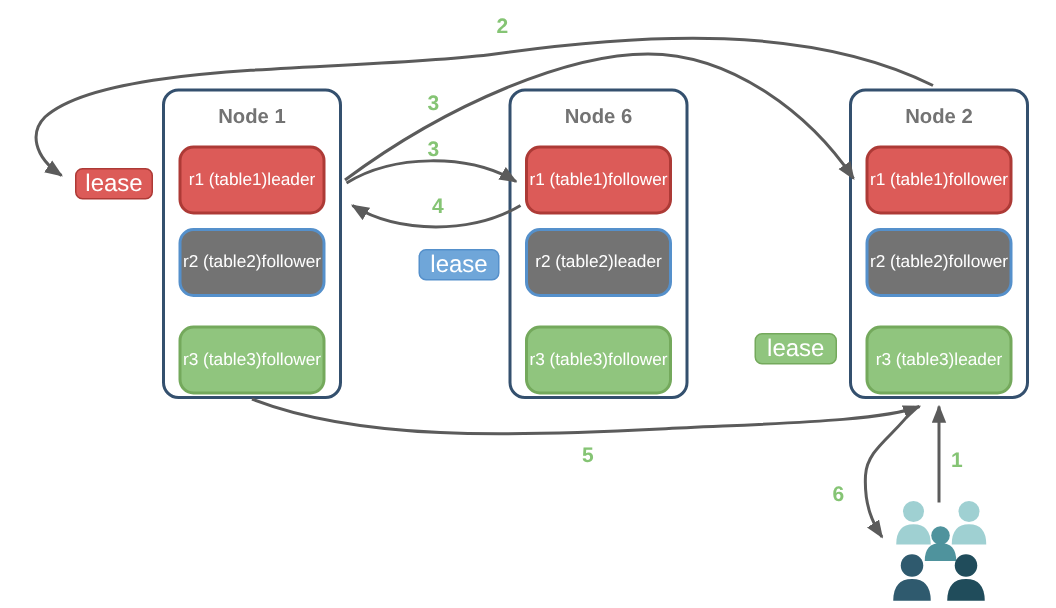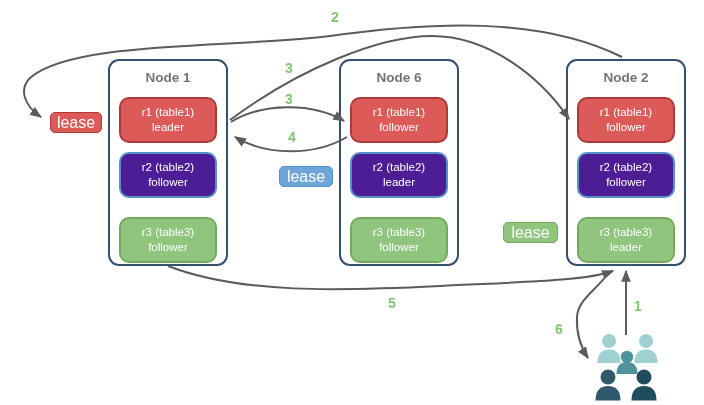--- a/index.html
+++ b/index.html
@@ -44,27 +44,27 @@
     left: 9px;
     width: 98px;
     height: 46px;
     border-radius: 10px;
     border: 2px solid;
     box-sizing: border-box;
     color: #ffffff;
     font-size: 11.5px;
     line-height: 15px;
     display: flex;
-    flex-direction: column;
+    flex-direction: row;
     align-items: center;
     justify-content: center;
     text-align: center;
   }
   .replica.red   { background: #dc5b58; border-color: #ad3a36; }
-  .replica.blue  { background: #4c1d95; border-color: #5590cb; }
+  .replica.blue  { background: #737373; border-color: #5590cb; }
   .replica.green { background: #90c57e; border-color: #74a95c; }
   .r-top { top: 36px; }
   .r-mid { top: 91px; }
   .r-bot { top: 156px; }
 
   .lease {
     position: absolute;
     height: 21px;
     border-radius: 5px;
     border: 1.5px solid;

